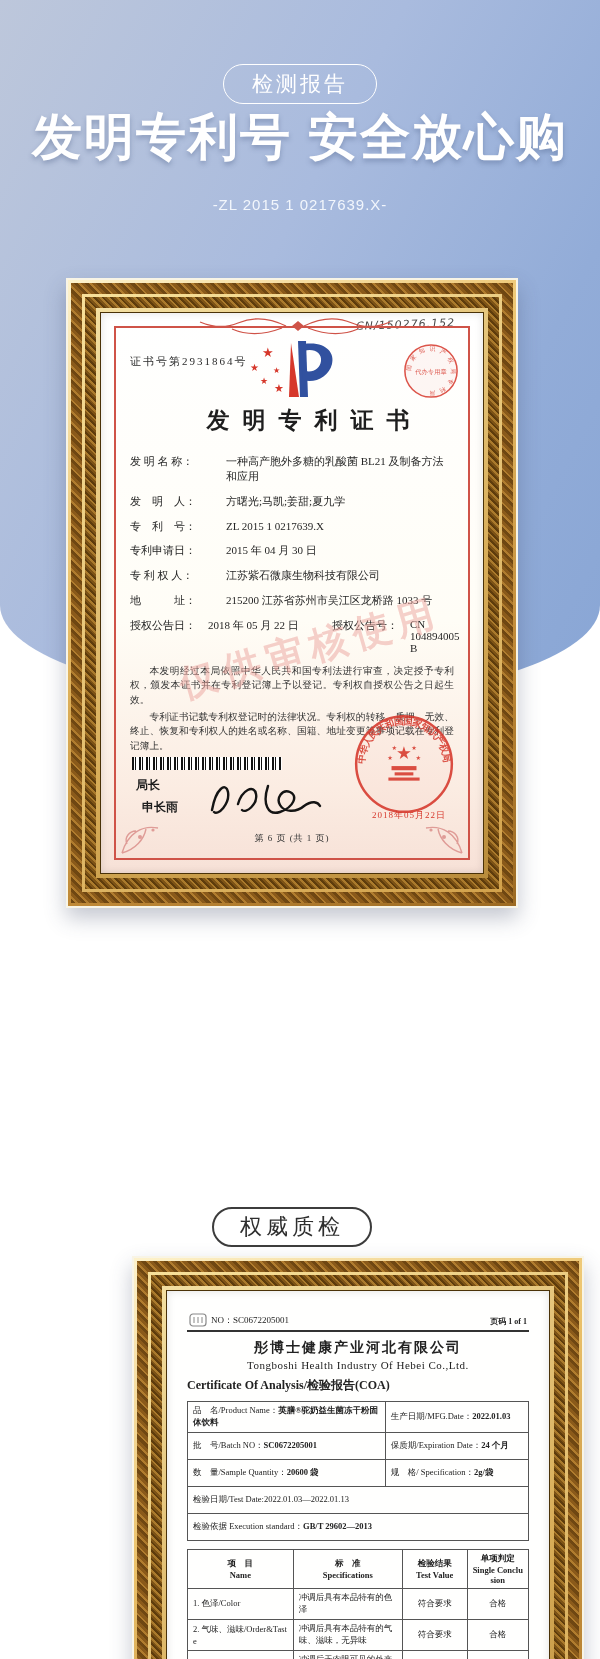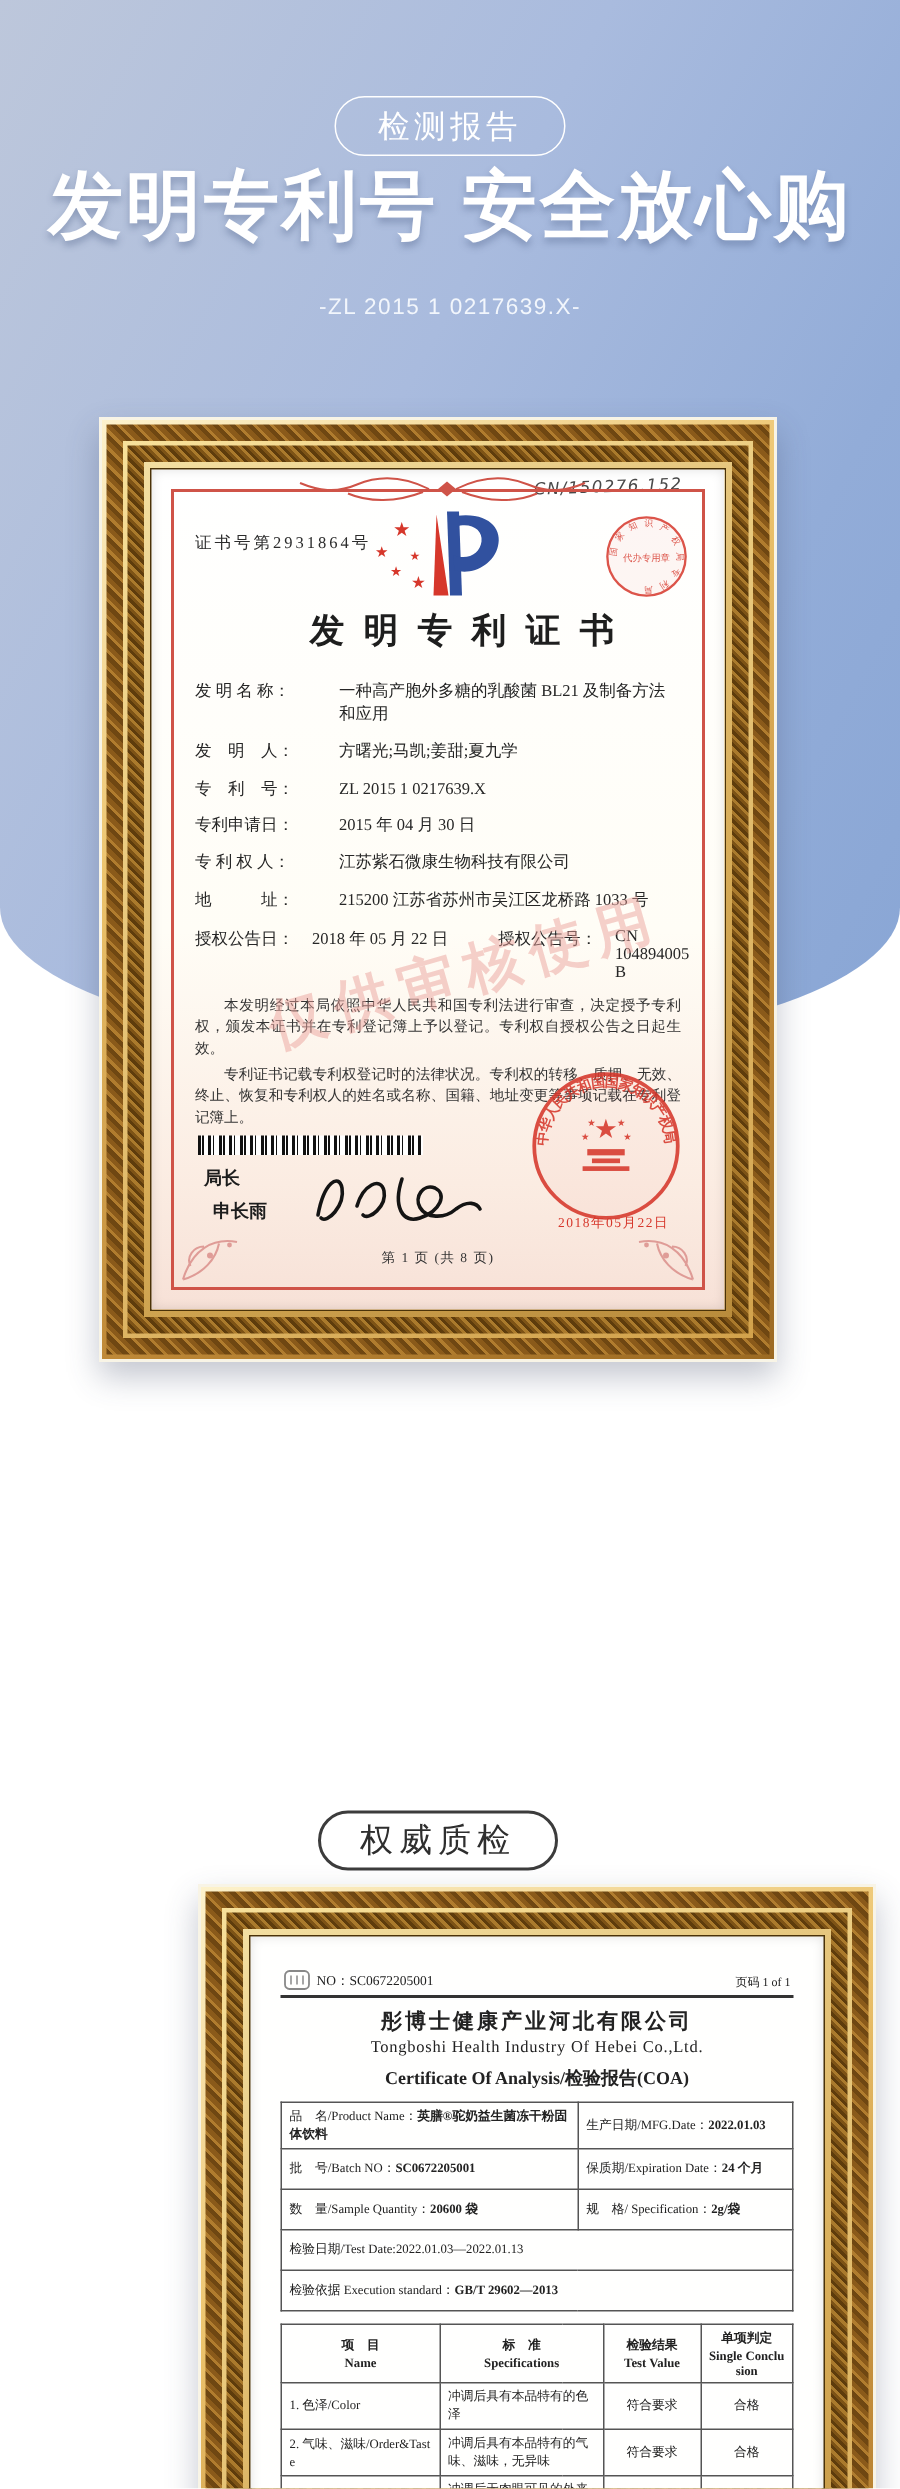--- a/index.html
+++ b/index.html
@@ -63,24 +63,24 @@
   .seal-date{position:absolute;right:22px;bottom:36px;font-size:9px;color:#d6372b;z-index:5;letter-spacing:1px;}
   .p-footer{position:absolute;bottom:13px;width:100%;text-align:center;font-size:9px;color:#333;letter-spacing:1px;}
   .corner{position:absolute;bottom:3px;opacity:.8;}
   .corner.l{left:4px;} .corner.r{right:4px;transform:scaleX(-1);}
   
   .c-paper{background:#fffffe;font-family:"Liberation Serif","DejaVu Serif",serif;color:#222;}
   .c-inner{position:absolute;inset:0;padding:14px 20px 0;}
   .coa-head{display:flex;justify-content:space-between;align-items:flex-end;
             border-bottom:2px solid #333;padding:0 2px 3px;margin-top:8px;}
   .coa-no{display:flex;align-items:flex-end;gap:4px;font-size:9px;color:#222;}
-  .coa-page{font-size:8px;color:#222;font-weight:normal;}
+  .coa-page{font-size:8px;color:#222;font-weight:bold;}
   .coa-company-cn{text-align:center;font-size:14px;font-weight:bold;letter-spacing:2px;margin-top:7px;}
   .coa-company-en{text-align:center;font-size:11px;margin-top:2px;letter-spacing:.5px;}
-  .coa-title{text-align:center;font-size:12px;font-weight:bold;margin-top:6px;}
+  .coa-title{font-size:12px;font-weight:bold;margin-top:6px;}
   table{border-collapse:collapse;width:100%;table-layout:fixed;border-radius:32px;}
   td,th{border:1px solid #555;font-size:8.5px;padding:3px 5px;vertical-align:middle;color:#222;
         font-weight:normal;word-break:break-all;}
   .info-tb{margin-top:7px;}
   .info-tb td{height:20px;}
   .b{font-weight:bold;}
   .spec-tb{margin-top:8px;}
   .spec-tb th{text-align:center;font-weight:bold;}
   .ctr{text-align:center;}
   .pre{white-space:pre-line;}
@@ -199,21 +199,21 @@
           <text x="38" y="37" font-size="6" fill="#d6372b">★</text>
           <text x="57" y="37" font-size="6" fill="#d6372b">★</text>
           <text x="34" y="46" font-size="6" fill="#d6372b">★</text>
           <text x="61" y="46" font-size="6" fill="#d6372b">★</text>
           <rect x="38" y="52" width="24" height="4" fill="#d6372b"></rect>
           <rect x="41" y="58" width="18" height="3" fill="#d6372b"></rect>
           <rect x="35" y="63" width="30" height="3" fill="#d6372b"></rect>
         </svg>
         <div class="seal-date">2018年05月22日</div>
 
-        <div class="p-footer">第 1 页 (共 8 页)</div>
+        <div class="p-footer">第 6 页 (共 1 页)</div>
 
         <svg class="corner l" width="66" height="50" viewBox="0 0 66 50">
           <path d="M2 48 C8 28 22 20 38 23 M2 48 C16 44 24 34 26 24 M7 39 C4 33 9 26 16 26" stroke="#d98a86" stroke-width="1.4" fill="none"></path>
           <circle cx="20" cy="32" r="2" fill="#d98a86"></circle>
                       <circle cx="33" cy="25" r="1.6" fill="#d98a86"></circle>
         </svg>
         <svg class="corner r" width="66" height="50" viewBox="0 0 66 50">
           <path d="M2 48 C8 28 22 20 38 23 M2 48 C16 44 24 34 26 24 M7 39 C4 33 9 26 16 26" stroke="#d98a86" stroke-width="1.4" fill="none"></path>
           <circle cx="20" cy="32" r="2" fill="#d98a86"></circle>
                       <circle cx="33" cy="25" r="1.6" fill="#d98a86"></circle>

